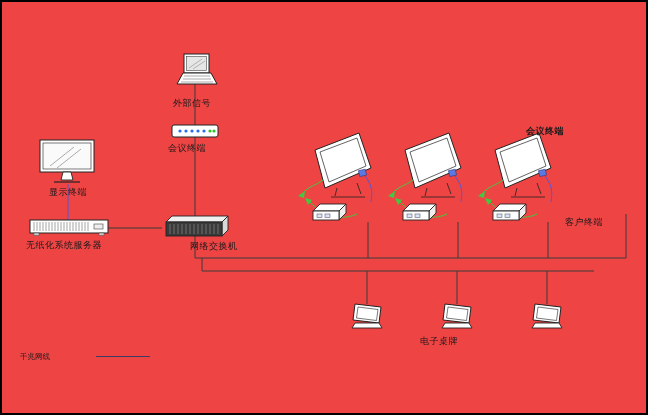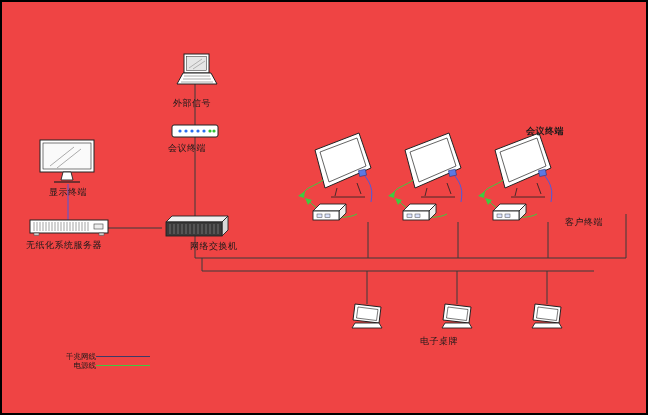--- a/index.html
+++ b/index.html
@@ -10,21 +10,21 @@
     font-family:"Liberation Sans", sans-serif;
     overflow:hidden;
   }
   .wires { position:absolute; left:0; top:0; width:648px; height:415px; }
   .lbl {
     position:absolute; font-size:9px; color:#1a1a1a;
     white-space:nowrap; letter-spacing:0.5px;
   }
   .legend { position:absolute; left:18px; top:350px; }
   .legend-row { display:flex; align-items:center; height:9px; }
-  .legend-label { font-size:7.5px; color:#1a1a1a; width:76px;text-align:right; }
+  .legend-label { font-size:7.5px; color:#1a1a1a; width:76px; }
   .legend-line { width:54px; height:1.5px; background:#333; }
 </style>
 </head>
 <body>
 
 <div class="frame">
 
   <svg class="wires" viewBox="0 0 648 415">
     <defs>
 
@@ -128,19 +128,15 @@
   <div class="lbl" style="left:158px; top:238px;margin-left:30px;">网络交换机</div>
   <div class="lbl" style="left:524px; top:123px;font-weight:bold;">会议终端</div>
   <div class="lbl" style="left:563px; top:196px;margin-top:18px;">客户终端</div>
   <div class="lbl" style="left:418px; top:333px;">电子桌牌</div>
 
   <div class="legend">
     <div class="legend-row">
       <span class="legend-label">千兆网线</span>
       <span class="legend-line" style="background: rgb(61, 58, 102);"></span>
     </div>
-    <div class="legend-row">
-      <span class="legend-label">电源线</span>
-      <span class="legend-line" style="background: rgb(63, 202, 63);"></span>
-    </div>
   </div>
 
 </div>
 
 </body></html>

